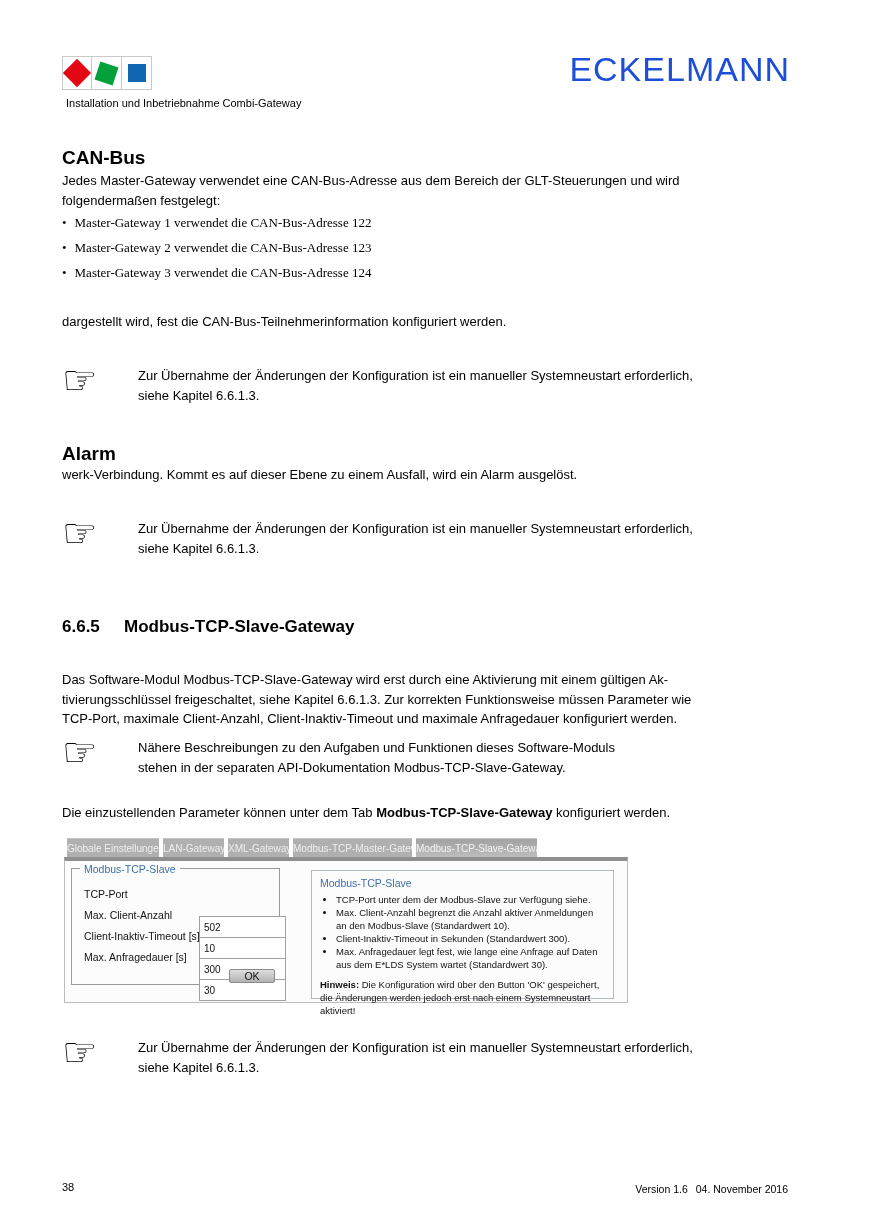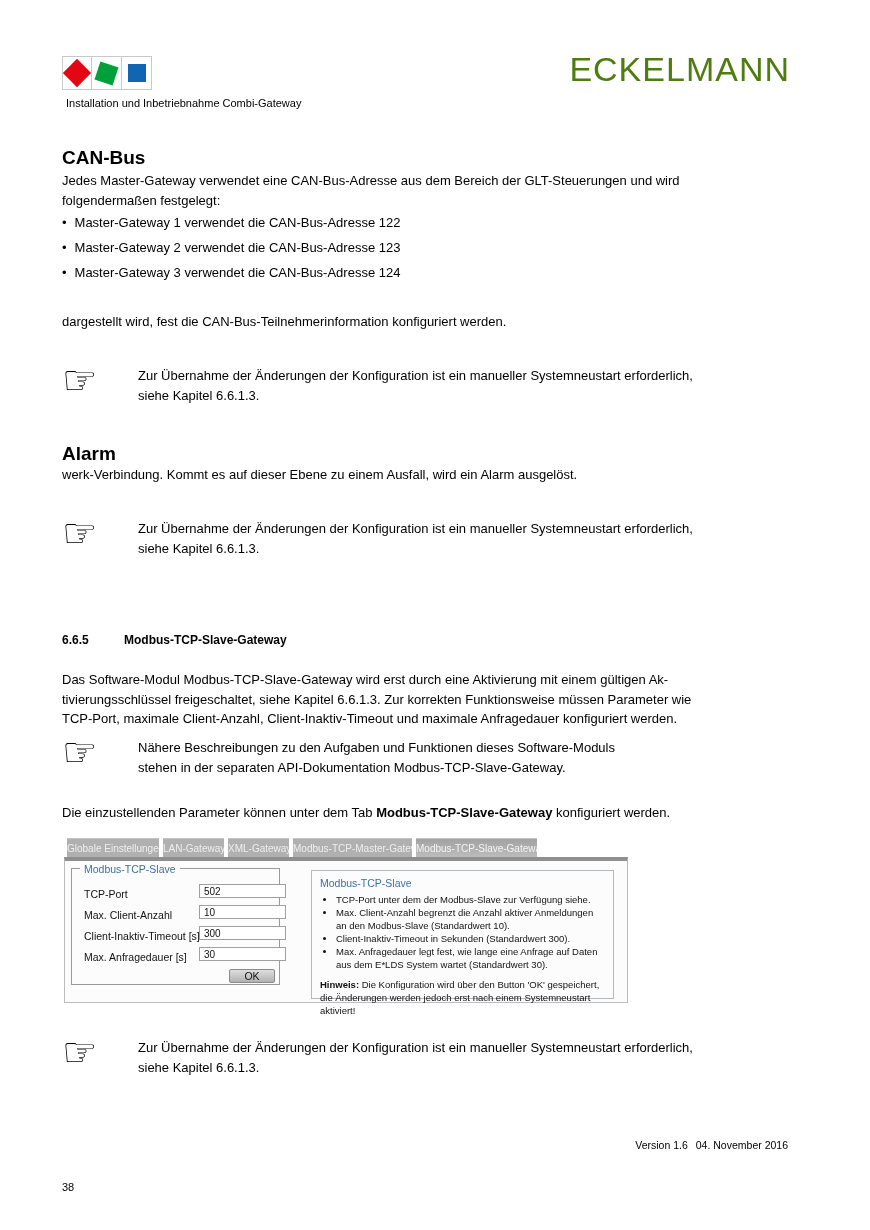--- a/index.html
+++ b/index.html
@@ -7,39 +7,39 @@
   .page { position:relative; width:870px; height:1230px; background:#fff; overflow:hidden; }
 
   
   .logo { position:absolute; left:62px; top:56px; display:flex; }
   .logo-cell { width:30px; height:34px; border:1px solid #c9c9c9; border-left:none; background:#fff;
                display:flex; align-items:center; justify-content:center; }
   .logo-cell:first-child { border-left:1px solid #c9c9c9; }
   .shape-red   { width:20px; height:20px; background:#e30613; transform:rotate(45deg); }
   .shape-green { width:19px; height:19px; background:#00a13a; transform:rotate(18deg); }
   .shape-blue  { width:18px; height:18px; background:#1066b0; }
-  .brand { position:absolute; top:50px; right:80px; font-size:34px; color:#4d7c0f;
+  .brand { position:absolute; top:50px; right:80px; font-size:34px; color:#1d4ed8;
            letter-spacing:1px; font-weight:400; }
   .subtitle { position:absolute; left:66px; top:97px; font-size:11px; color:#000; white-space:nowrap; }
 
   
   .h1 { position:absolute; left:62px; font-size:19px; font-weight:bold; white-space:nowrap; }
   .para { position:absolute; left:62px; font-size:13px; line-height:19.5px; }
   .para div { white-space:nowrap; }
   .bullets { position:absolute; left:62px; font-size:13px; }
   .blt { white-space:nowrap; line-height:19.5px; margin-bottom:5.5px; }
   .blt::before { content:"•"; margin-right:8px; }
 
   .note { position:absolute; left:62px; }
   .manicule { position:absolute; left:0; top:-6px; font-size:40px; line-height:1;
               font-family:"DejaVu Sans", sans-serif; color:#000; }
   .note-text { margin-left:76px; font-size:13px; line-height:19.5px; }
   .note-text div { white-space:nowrap; }
 
-  .h2 { position:absolute; left:62px; font-size:12px; font-weight:bold; white-space:nowrap;margin-top:16px; }
+  .h2 { position:absolute; left:62px; font-size:17px; font-weight:bold; white-space:nowrap; }
   .h2 .num { display:inline-block; width:62px; }
 
   .inline-b { font-weight:bold; }
 
   
   .shot { position:absolute; left:64px; top:838px; width:564px; height:165px; font-family:"Liberation Sans", sans-serif; }
   .tabbar { display:flex; height:19px; padding-left:3px; }
   .tab { flex:none; margin-right:4px; background:#b0b0b0; color:#efefef; font-size:10px;
          text-align:center; line-height:19px; overflow:hidden; white-space:nowrap;
          border-top:1px solid #c4c4c4; }
@@ -47,38 +47,38 @@
   .t0{width:92px;} .t1{width:61px;} .t2{width:61px;} .t3{width:119px;} .t4{width:121px;}
   .shot-body { position:relative; height:146px; background:#fcfcfc;
                border:1px solid #bcbcbc; border-top:4px solid #8f8f8f; }
 
   .fieldset { position:absolute; left:6px; top:7px; width:209px; height:117px;
               border:1px solid #9a9a9a; background:#fcfcfc; }
   .legend { position:absolute; top:-6px; left:8px; background:#fcfcfc; padding:0 4px;
             color:#3d6fa6; font-size:10.5px; white-space:nowrap; }
   .frow { position:absolute; left:12px; height:14px; white-space:nowrap; }
   .frow .flabel { font-size:10.5px; color:#111; line-height:14px; }
-  .finput { position:absolute; left:115px; width:87px; height:14px; border:1px solid #a0a0a0;
+  .finput { position:absolute; left:115px; width:87px; height:22px; border:1px solid #a0a0a0;
             background:#fff; font-size:10px; font-family:"Liberation Sans", sans-serif;
-            padding:0 0 0 4px; color:#111; }
+            padding:0 0 0 4px; color:#111;margin-top:32px; }
   .ok-btn { position:absolute; left:157px; top:100px; width:46px; height:14px;
             background:linear-gradient(180deg,#dedede,#b2b2b2); border:1px solid #8a8a8a;
             border-radius:2px; font-size:10.5px; font-family:"Liberation Sans", sans-serif;
             line-height:11px; text-align:center; color:#111; }
 
   .info { position:absolute; left:246px; top:9px; width:303px; height:129px;
           border:1px solid #b3b9c1; background:#fcfcfc; padding:6px 8px 0 8px; }
   .info-title { color:#3d6fa6; font-size:10.5px; margin-bottom:4px; }
   .info ul { margin:4px 0 0 16px; }
   .info li { font-size:9.5px; line-height:13px; color:#111; }
   .hinweis { margin-top:7px; font-size:9.5px; line-height:13px; color:#111; }
 
   
   .pagenum { position:absolute; left:62px; top:1181px; font-size:11px; }
-  .version { position:absolute; right:82px; top:1139px; font-size:10.5px; white-space:nowrap; }
+  .version { position:absolute; right:82px; top:1183px; font-size:10.5px; white-space:nowrap; }
   .version span { margin-left:8px; }
 </style>
 </head>
 <body>
 
 <div class="page">
 
   <div class="logo">
     <div class="logo-cell">
         <div class="shape-red"></div>
@@ -91,21 +91,21 @@
       </div>
   </div>
   <div class="brand">ECKELMANN</div>
   <div class="subtitle">Installation und Inbetriebnahme Combi-Gateway</div>
 
   <div class="h1" style="top:147px;">CAN-Bus</div>
   <div class="para" style="top:171px;">
     <div>Jedes Master-Gateway verwendet eine CAN-Bus-Adresse aus dem Bereich der GLT-Steuerungen und wird</div>
     <div>folgendermaßen festgelegt:</div>
   </div>
-  <div class="bullets" style="top:213px;">
+  <div class="bullets" style="top:213px;font-family:Liberation Serif, serif;">
     <div class="blt">Master-Gateway 1 verwendet die CAN-Bus-Adresse 122</div>
     <div class="blt">Master-Gateway 2 verwendet die CAN-Bus-Adresse 123</div>
     <div class="blt">Master-Gateway 3 verwendet die CAN-Bus-Adresse 124</div>
   </div>
   <div class="para" style="top:312px;">
     <div>dargestellt wird, fest die CAN-Bus-Teilnehmerinformation konfiguriert werden.</div>
   </div>
 
   <div class="note" style="top:366px;">
     <span class="manicule">☞</span>

